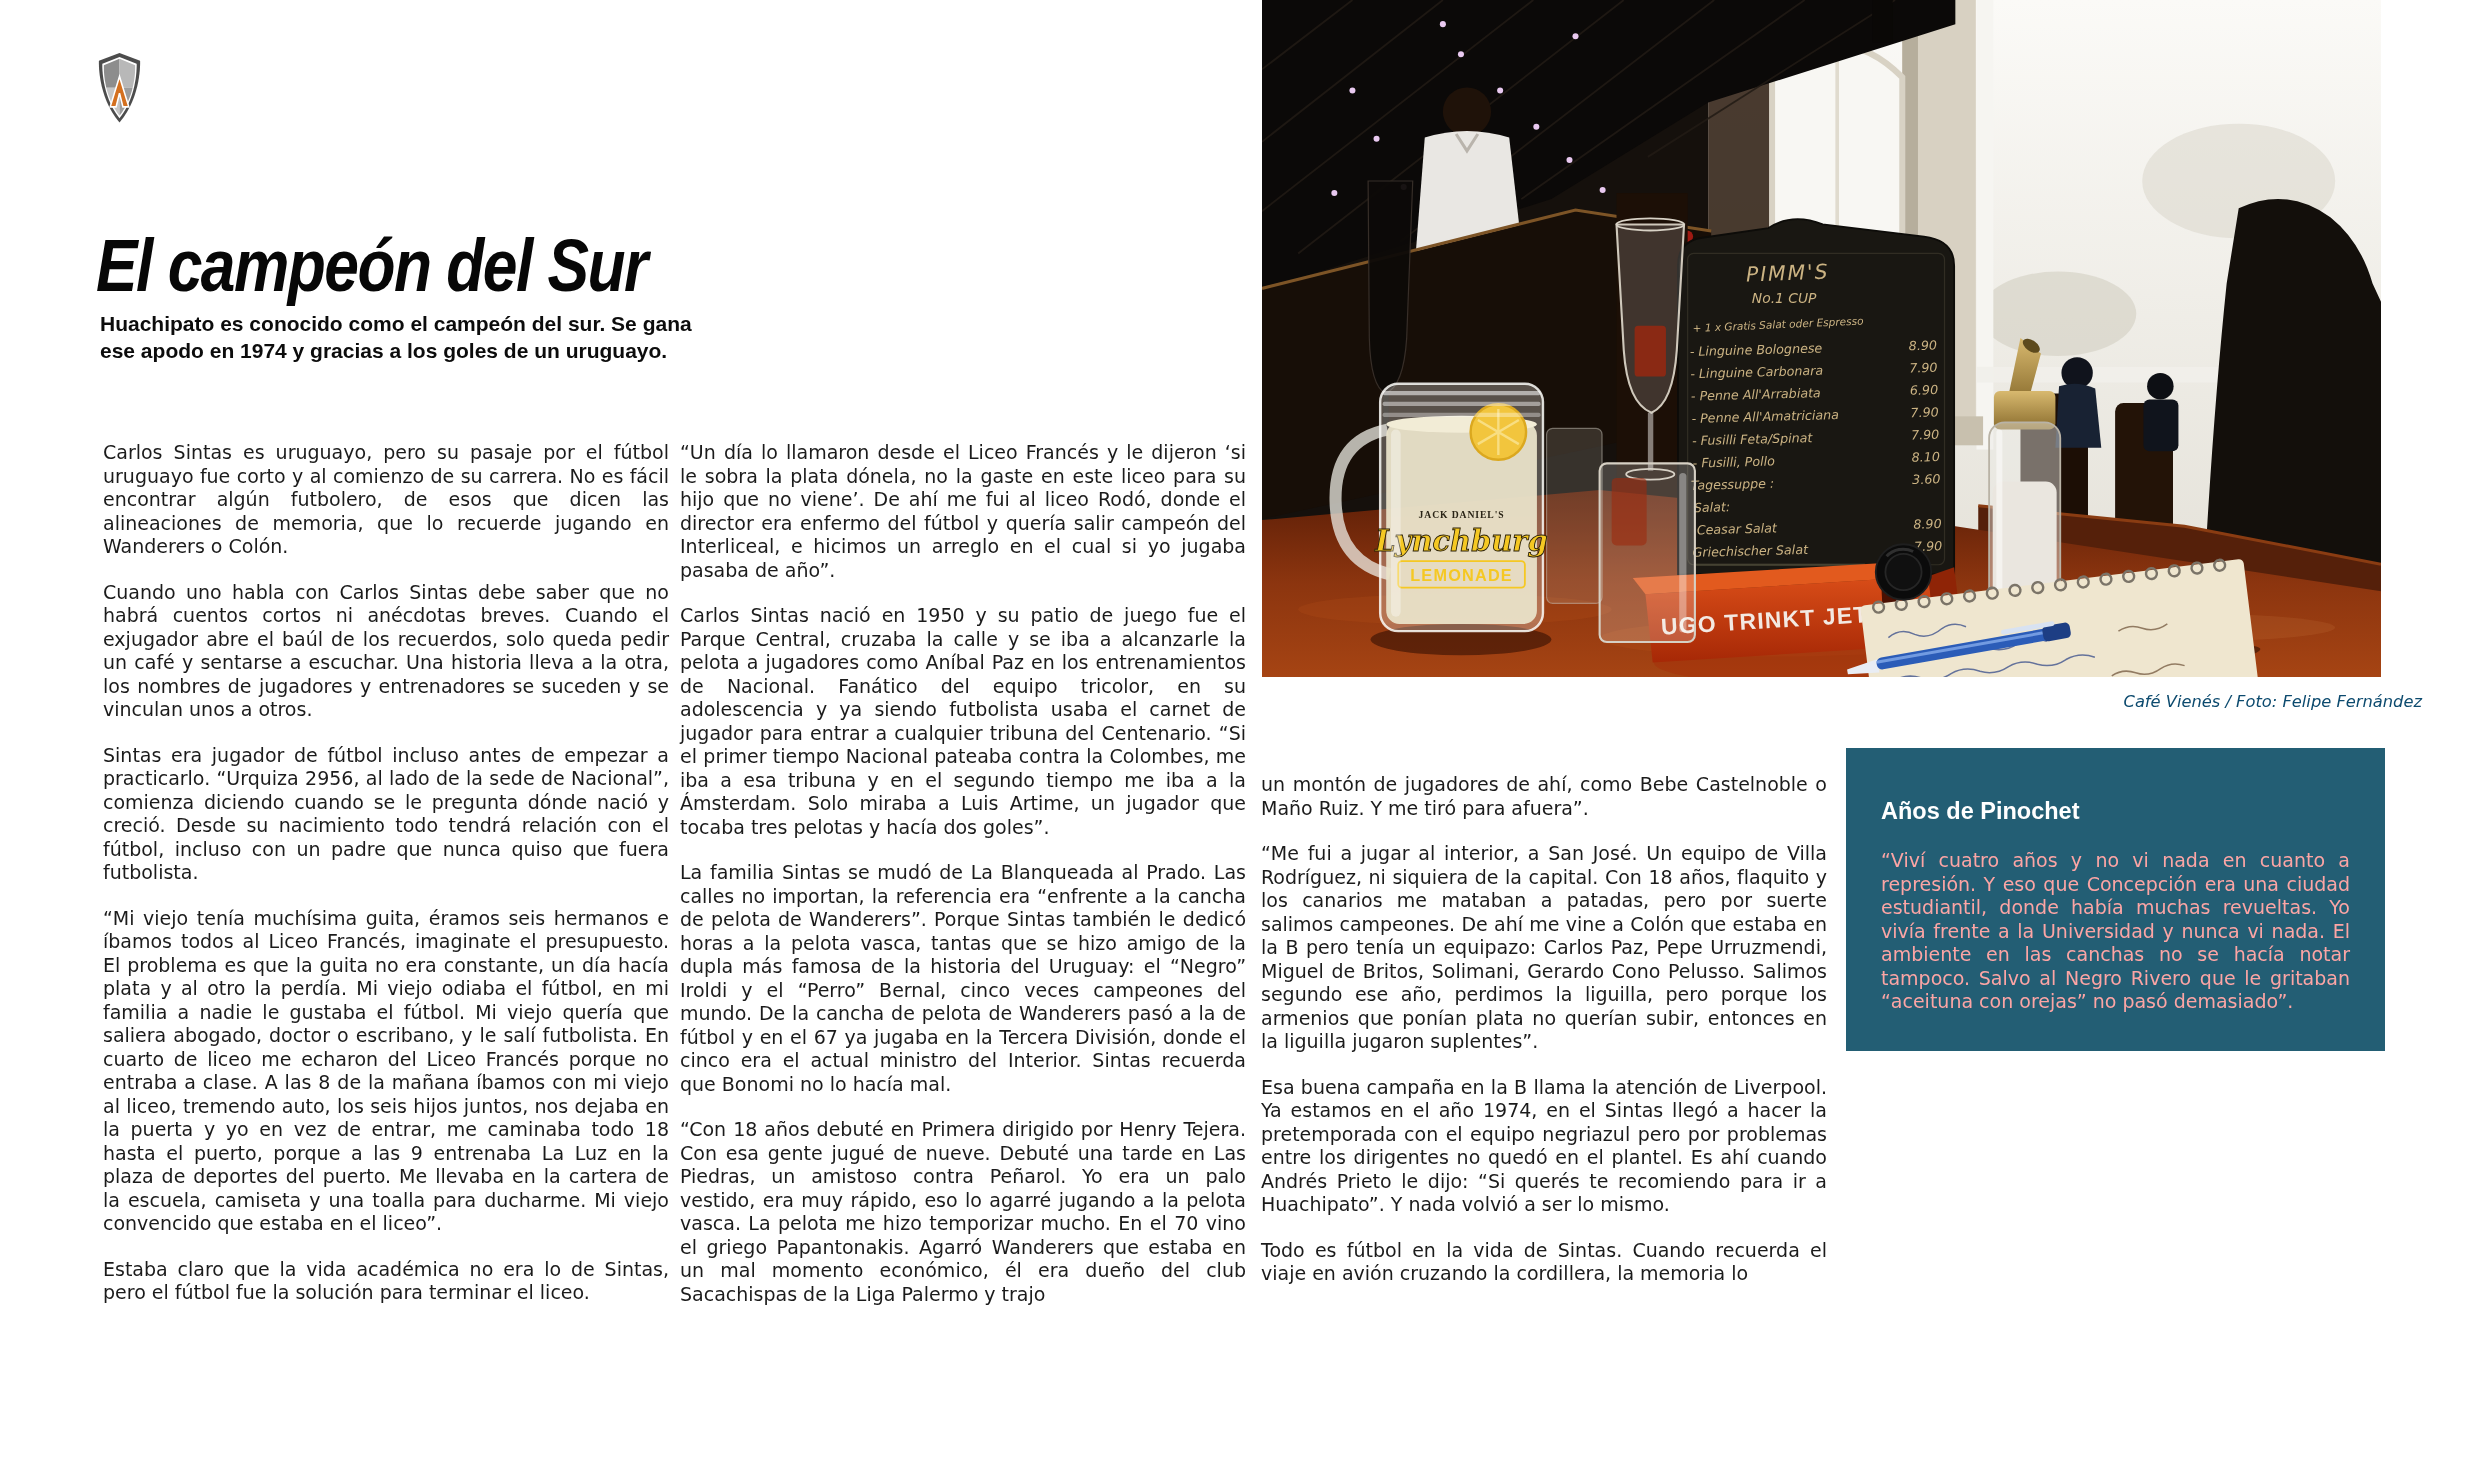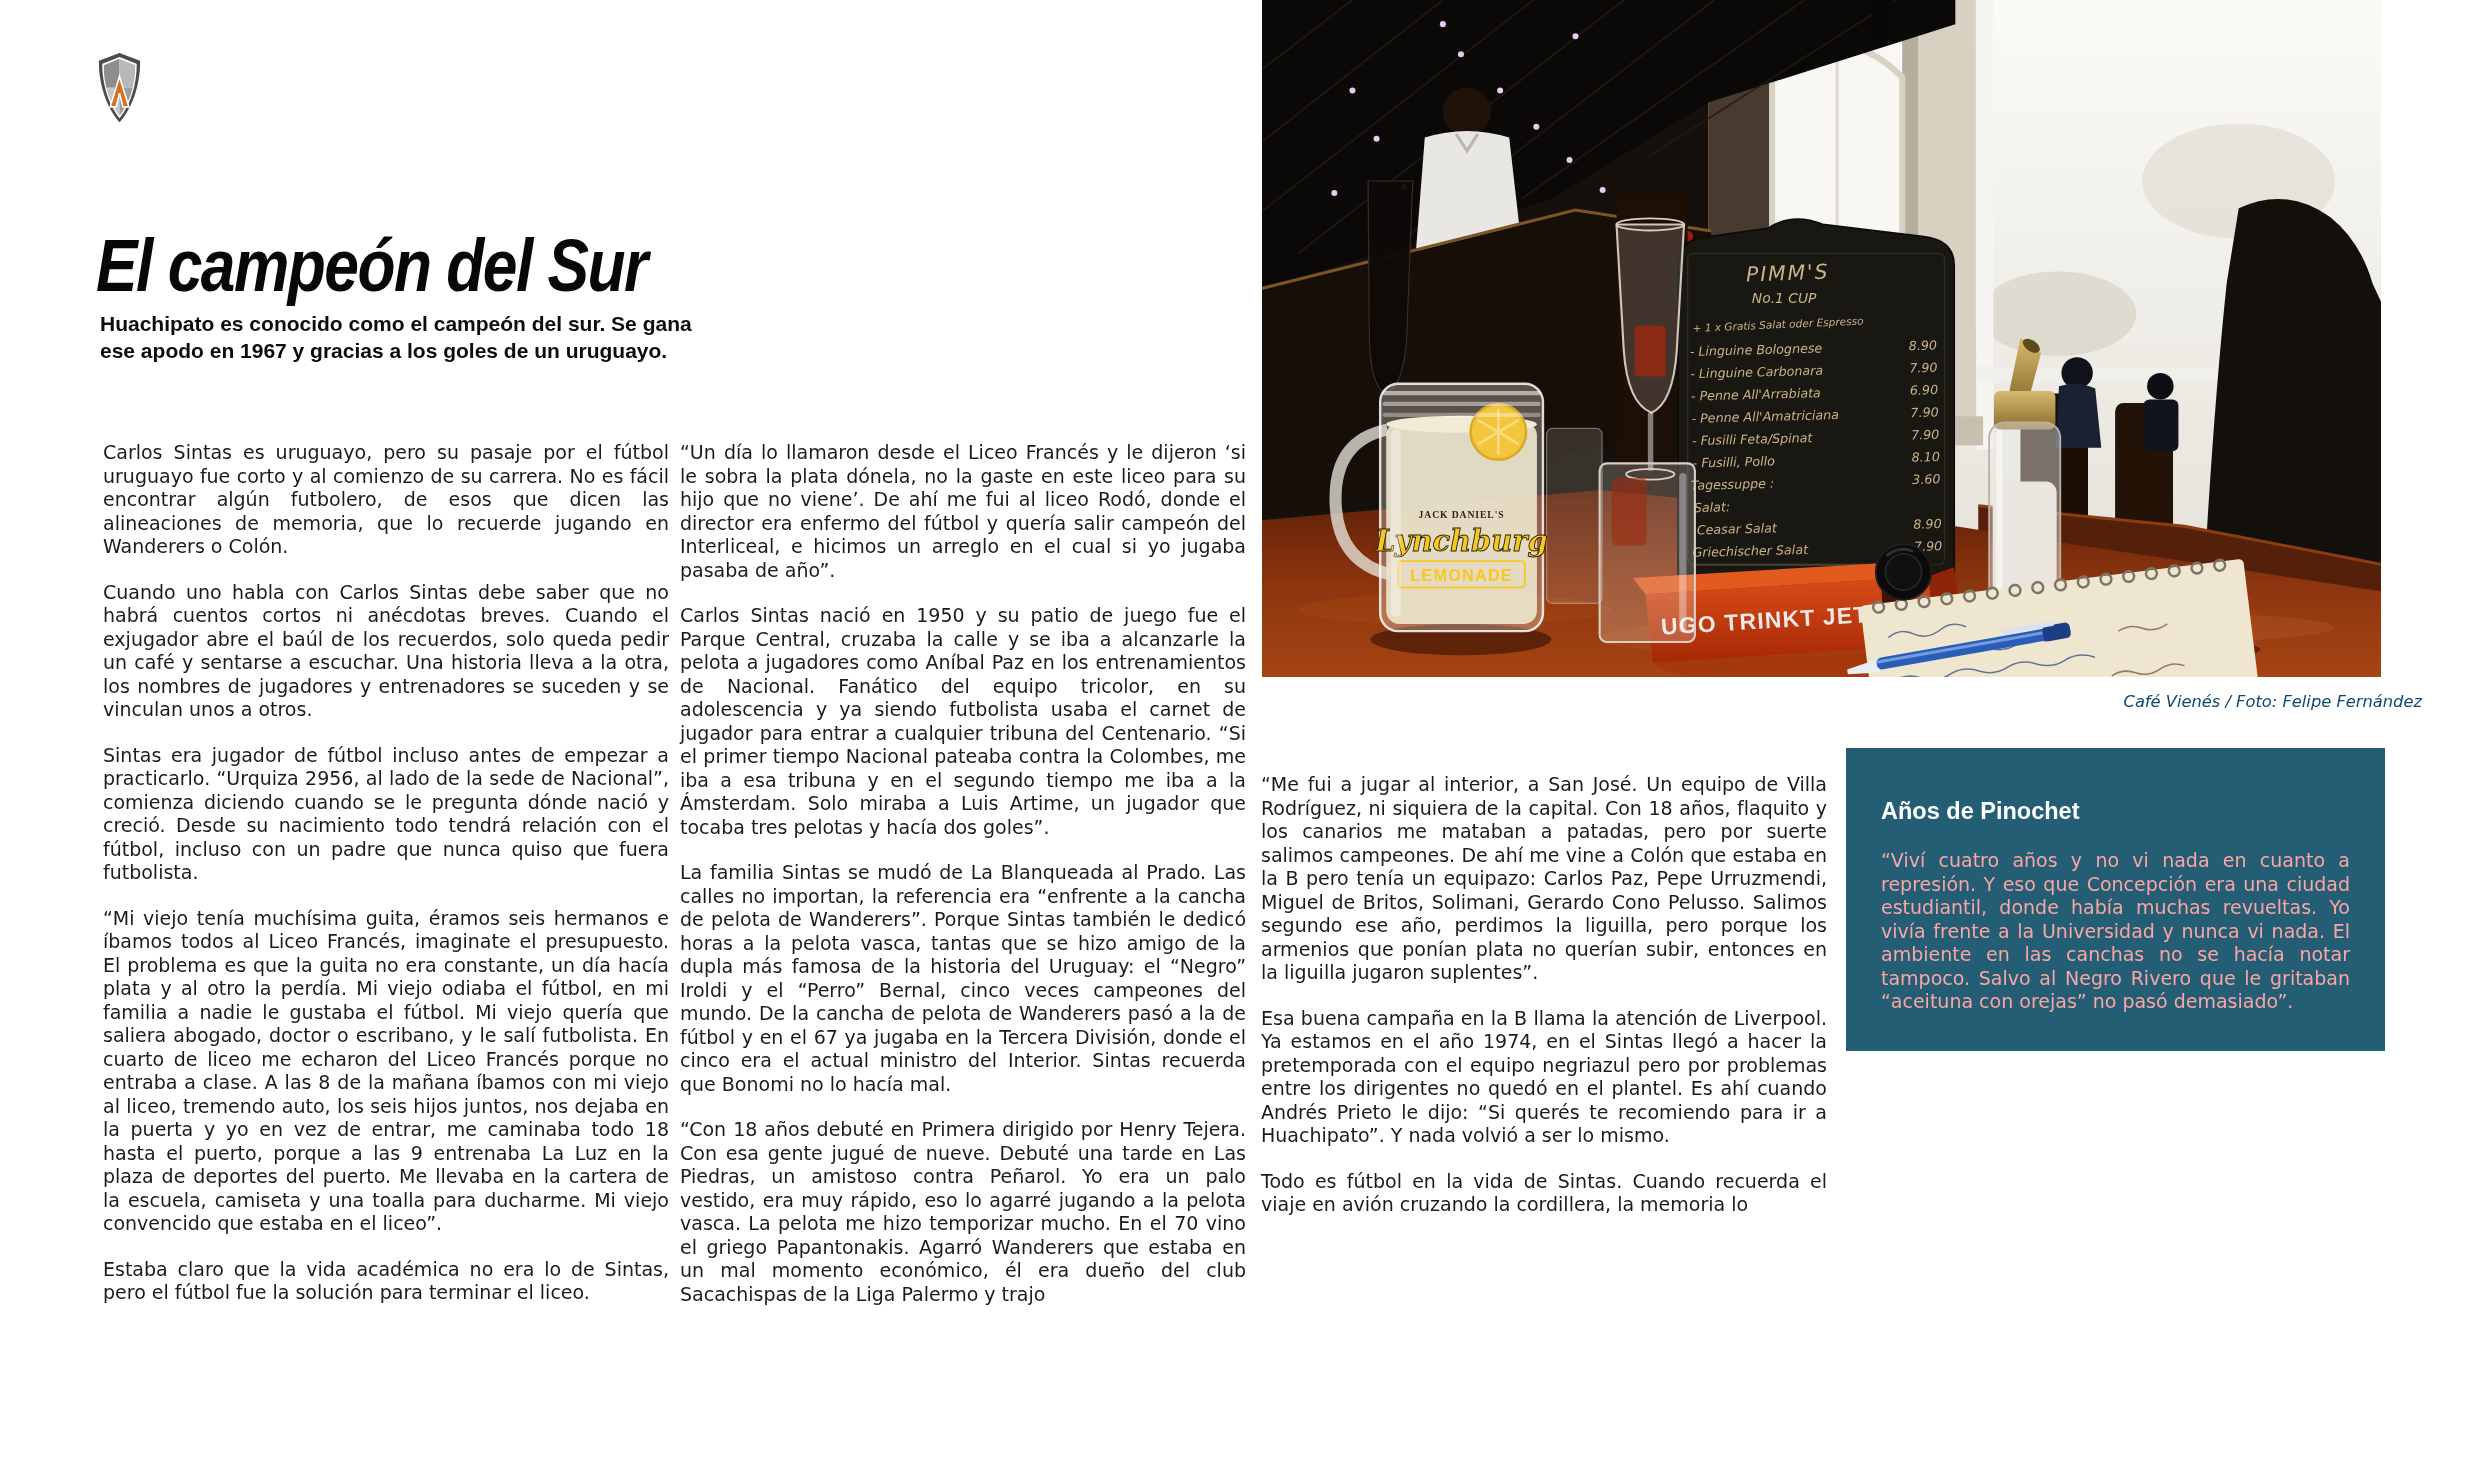--- a/index.html
+++ b/index.html
@@ -75,36 +75,37 @@
         <rect x="10" y="10" width="40" height="65" fill="#8d8d8d"></rect>
         <rect x="50" y="10" width="40" height="65" fill="#b8b8b8"></rect>
         <rect x="10" y="75" width="40" height="65" fill="#c6c6c6"></rect>
         <rect x="50" y="75" width="40" height="65" fill="#9d9d9d"></rect>
       </g>
       <path d="M50,52 L31,114 L43,114 L50,86 L57,114 L69,114 Z" fill="#d4701f" stroke="#ffffff" stroke-width="3.2"></path>
     </svg>
   </div>
 
   <h1 class="headline">El campeón del Sur</h1>
-  <div class="standfirst">Huachipato es conocido como el campeón del sur. Se gana ese apodo en 1967 y gracias a los goles de un uruguayo.</div>
+  <div class="standfirst">Huachipato es conocido como el campeón del sur. Se gana ese apodo en 1974 y gracias a los goles de un uruguayo.</div>
 
   <div class="col col-1">
     <p>Carlos Sintas es uruguayo, pero su pasaje por el fútbol uruguayo fue corto y al comienzo de su carrera. No es fácil encontrar algún futbolero, de esos que dicen las alineaciones de memoria, que lo recuerde jugando en Wanderers o Colón.</p>
     <p>Cuando uno habla con Carlos Sintas debe saber que no habrá cuentos cortos ni anécdotas breves. Cuando el exjugador abre el baúl de los recuerdos, solo queda pedir un café y sentarse a escuchar. Una historia lleva a la otra, los nombres de jugadores y entrenadores se suceden y se vinculan unos a otros.</p>
     <p>Sintas era jugador de fútbol incluso antes de empezar a practicarlo. “Urquiza 2956, al lado de la sede de Nacional”, comienza diciendo cuando se le pregunta dónde nació y creció. Desde su nacimiento todo tendrá relación con el fútbol, incluso con un padre que nunca quiso que fuera futbolista.</p>
     <p>“Mi viejo tenía muchísima guita, éramos seis hermanos e íbamos todos al Liceo Francés, imaginate el presupuesto. El problema es que la guita no era constante, un día hacía plata y al otro la perdía. Mi viejo odiaba el fútbol, en mi familia a nadie le gustaba el fútbol. Mi viejo quería que saliera abogado, doctor o escribano, y le salí futbolista. En cuarto de liceo me echaron del Liceo Francés porque no entraba a clase. A las 8 de la mañana íbamos con mi viejo al liceo, tremendo auto, los seis hijos juntos, nos dejaba en la puerta y yo en vez de entrar, me caminaba todo 18 hasta el puerto, porque a las 9 entrenaba La Luz en la plaza de deportes del puerto. Me llevaba en la cartera de la escuela, camiseta y una toalla para ducharme. Mi viejo convencido que estaba en el liceo”.</p>
     <p>Estaba claro que la vida académica no era lo de Sintas, pero el fútbol fue la solución para terminar el liceo.</p>
   </div>
   <div class="col col-2">
     <p>“Un día lo llamaron desde el Liceo Francés y le dijeron ‘si le sobra la plata dónela, no la gaste en este liceo para su hijo que no viene’. De ahí me fui al liceo Rodó, donde el director era enfermo del fútbol y quería salir campeón del Interliceal, e hicimos un arreglo en el cual si yo jugaba pasaba de año”.</p>
     <p>Carlos Sintas nació en 1950 y su patio de juego fue el Parque Central, cruzaba la calle y se iba a alcanzarle la pelota a jugadores como Aníbal Paz en los entrenamientos de Nacional. Fanático del equipo tricolor, en su adolescencia y ya siendo futbolista usaba el carnet de jugador para entrar a cualquier tribuna del Centenario. “Si el primer tiempo Nacional pateaba contra la Colombes, me iba a esa tribuna y en el segundo tiempo me iba a la Ámsterdam. Solo miraba a Luis Artime, un jugador que tocaba tres pelotas y hacía dos goles”.</p>
     <p>La familia Sintas se mudó de La Blanqueada al Prado. Las calles no importan, la referencia era “enfrente a la cancha de pelota de Wanderers”. Porque Sintas también le dedicó horas a la pelota vasca, tantas que se hizo amigo de la dupla más famosa de la historia del Uruguay: el “Negro” Iroldi y el “Perro” Bernal, cinco veces campeones del mundo. De la cancha de pelota de Wanderers pasó a la de fútbol y en el 67 ya jugaba en la Tercera División, donde el cinco era el actual ministro del Interior. Sintas recuerda que Bonomi no lo hacía mal.</p>
     <p>“Con 18 años debuté en Primera dirigido por Henry Tejera. Con esa gente jugué de nueve. Debuté una tarde en Las Piedras, un amistoso contra Peñarol. Yo era un palo vestido, era muy rápido, eso lo agarré jugando a la pelota vasca. La pelota me hizo temporizar mucho. En el 70 vino el griego Papantonakis. Agarró Wanderers que estaba en un mal momento económico, él era dueño del club Sacachispas de la Liga Palermo y trajo</p>
   </div>
   <div class="col col-3">
+    <p>un montón de jugadores de ahí, como Bebe Castelnoble o Maño Ruiz. Y me tiró para afuera”.</p>
     <p>“Me fui a jugar al interior, a San José. Un equipo de Villa Rodríguez, ni siquiera de la capital. Con 18 años, flaquito y los canarios me mataban a patadas, pero por suerte salimos campeones. De ahí me vine a Colón que estaba en la B pero tenía un equipazo: Carlos Paz, Pepe Urruzmendi, Miguel de Britos, Solimani, Gerardo Cono Pelusso. Salimos segundo ese año, perdimos la liguilla, pero porque los armenios que ponían plata no querían subir, entonces en la liguilla jugaron suplentes”.</p>
     <p>Esa buena campaña en la B llama la atención de Liverpool. Ya estamos en el año 1974, en el Sintas llegó a hacer la pretemporada con el equipo negriazul pero por problemas entre los dirigentes no quedó en el plantel. Es ahí cuando Andrés Prieto le dijo: “Si querés te recomiendo para ir a Huachipato”. Y nada volvió a ser lo mismo.</p>
     <p>Todo es fútbol en la vida de Sintas. Cuando recuerda el viaje en avión cruzando la cordillera, la memoria lo</p>
   </div>
 
   <div class="photo">
     <svg viewBox="0 0 1856 1122" preserveAspectRatio="none">
       <defs>
         <linearGradient id="gWin" x1="0" y1="0" x2="0" y2="1">
           <stop offset="0" stop-color="#fbfaf7"></stop>

